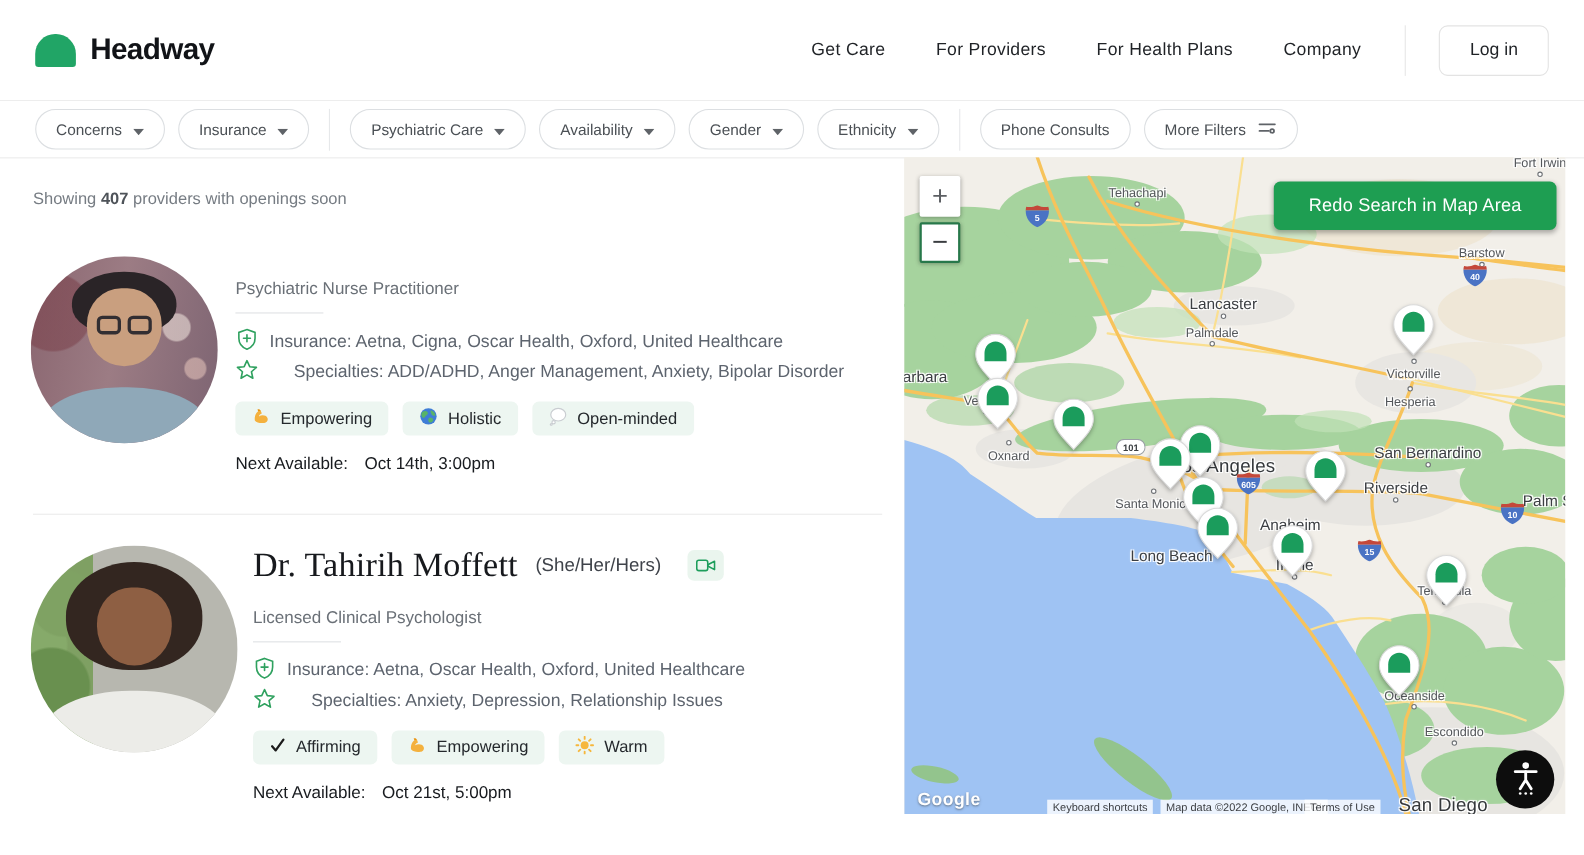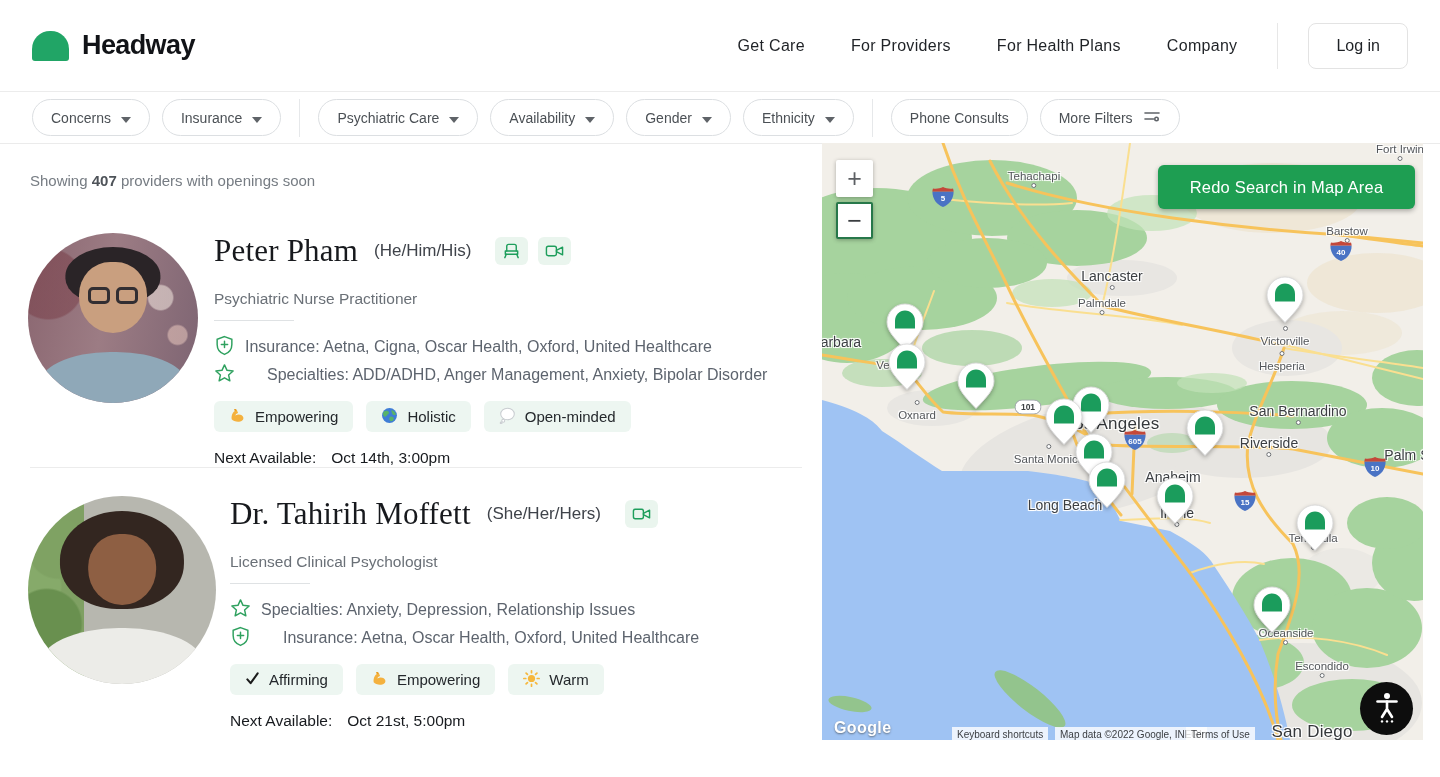--- a/index.html
+++ b/index.html
@@ -177,39 +177,20 @@
   <div id="providers">
       <article class="provider-card" style="top: 233px;">
         <div class="avatar avatar-peter" style="width: 170px; height: 170px;">
           <div class="av-hair"></div>
           <div class="av-face"></div>
           <div class="lens lens-l"></div>
           <div class="lens lens-r"></div>
           <div class="av-shirt"></div>
         </div>
         <div class="card-body" style="margin-left: 186px;">
-          <div class="name-row">
-            <h2 class="p-name">Peter Pham</h2>
-            <span class="pronouns">(He/Him/His)</span>
-            <span class="badges">
-              <span class="badge">
-                <svg width="19" height="18" viewBox="0 0 20 18" fill="none" stroke="#1E9E5C" stroke-width="1.5" stroke-linecap="round" stroke-linejoin="round">
-                  <path d="M5 9 V4 C5 2.9 5.9 2 7 2 H13 C14.1 2 15 2.9 15 4 V9"></path>
-                  <path d="M3.5 9 H16.5 V12.5 H3.5 Z"></path>
-                  <path d="M4.5 12.5 L3 16 M15.5 12.5 L17 16"></path>
-                </svg>
-              </span>
-              <span class="badge">
-                <svg width="19" height="16" viewBox="0 0 20 16" fill="none" stroke="#1E9E5C" stroke-width="1.5" stroke-linecap="round" stroke-linejoin="round">
-                  <rect x="1.5" y="3" width="10.5" height="10" rx="2"></rect>
-                  <path d="M12 8.6 L18.5 12 V4 L12 7.4"></path>
-                </svg>
-              </span>
-            </span>
-          </div>
           <div class="p-title">Psychiatric Nurse Practitioner</div>
           <div class="mini-div"></div>
           <div class="info-row">
             <span><svg width="21" height="21" viewBox="0 0 20 20" fill="none" stroke="#2FA15F" stroke-width="1.4">
                 <path d="M10 1.5 L17 4 V9 C17 13.8 14 17 10 18.5 C6 17 3 13.8 3 9 V4 Z"></path>
                 <path d="M10 6 V12 M7 9 H13" stroke-linecap="round"></path>
               </svg></span>
             <span><span>Insurance: </span><span>Aetna, Cigna, Oscar Health, Oxford, United Healthcare</span></span>
           </div>
           <div class="info-row">
@@ -265,31 +246,31 @@
                 <svg width="19" height="16" viewBox="0 0 20 16" fill="none" stroke="#1E9E5C" stroke-width="1.5" stroke-linecap="round" stroke-linejoin="round">
                   <rect x="1.5" y="3" width="10.5" height="10" rx="2"></rect>
                   <path d="M12 8.6 L18.5 12 V4 L12 7.4"></path>
                 </svg>
               </span>
             </span>
           </div>
           <div class="p-title">Licensed Clinical Psychologist</div>
           <div class="mini-div"></div>
           <div class="info-row">
-            <span><svg width="21" height="21" viewBox="0 0 20 20" fill="none" stroke="#2FA15F" stroke-width="1.4" stroke-linejoin="round">
-                <path d="M10 1.8 L12.4 7 L18.2 7.6 L13.9 11.4 L15.1 17 L10 14.1 L4.9 17 L6.1 11.4 L1.8 7.6 L7.6 7 Z"></path>
-              </svg></span>
-            <span><span>Specialties: </span><span>Anxiety, Depression, Relationship Issues</span></span>
-          </div>
-          <div class="info-row">
             <span><svg width="21" height="21" viewBox="0 0 20 20" fill="none" stroke="#2FA15F" stroke-width="1.4">
                 <path d="M10 1.5 L17 4 V9 C17 13.8 14 17 10 18.5 C6 17 3 13.8 3 9 V4 Z"></path>
                 <path d="M10 6 V12 M7 9 H13" stroke-linecap="round"></path>
               </svg></span>
             <span><span>Insurance: </span><span>Aetna, Oscar Health, Oxford, United Healthcare</span></span>
+          </div>
+          <div class="info-row">
+            <span><svg width="21" height="21" viewBox="0 0 20 20" fill="none" stroke="#2FA15F" stroke-width="1.4" stroke-linejoin="round">
+                <path d="M10 1.8 L12.4 7 L18.2 7.6 L13.9 11.4 L15.1 17 L10 14.1 L4.9 17 L6.1 11.4 L1.8 7.6 L7.6 7 Z"></path>
+              </svg></span>
+            <span><span>Specialties: </span><span>Anxiety, Depression, Relationship Issues</span></span>
           </div>
           <div class="pill-row">
             <span class="trait">
               <span><svg width="15" height="15" viewBox="0 0 16 16">
                   <path d="M2.5 9 L6 13 L13.5 2.5" fill="none" stroke="#1b1b1b" stroke-width="2.2" stroke-linecap="round" stroke-linejoin="round"></path>
                 </svg></span>
               <span>Affirming</span>
             </span>
             <span class="trait">
               <span><svg width="17" height="17" viewBox="0 0 16 16">

